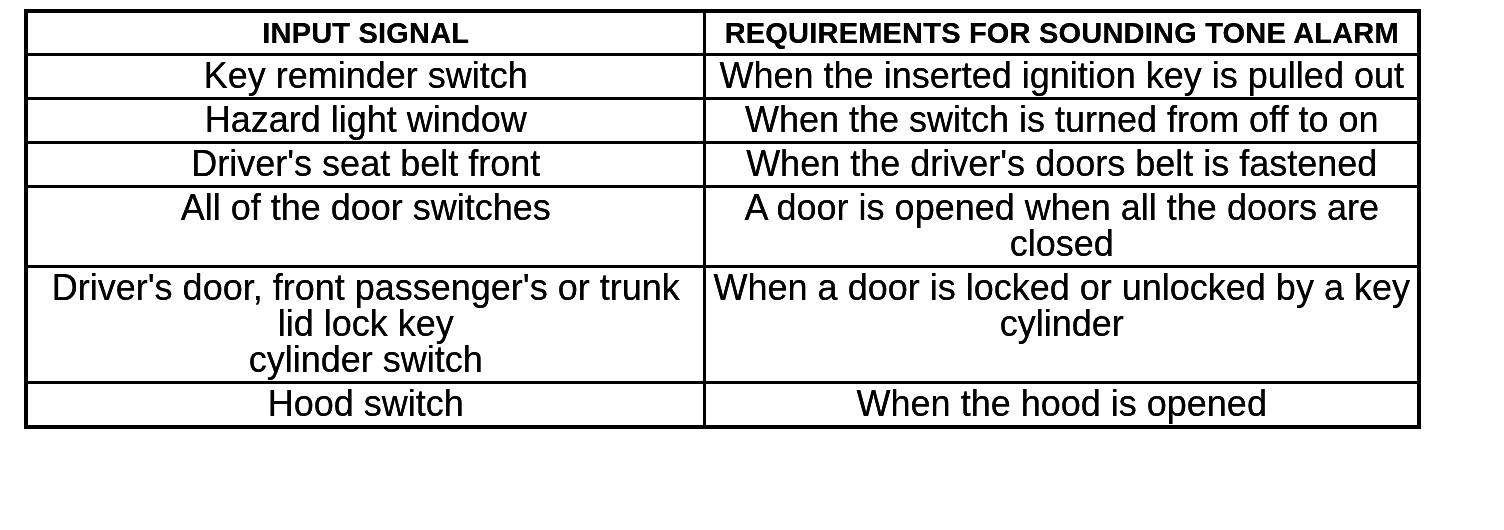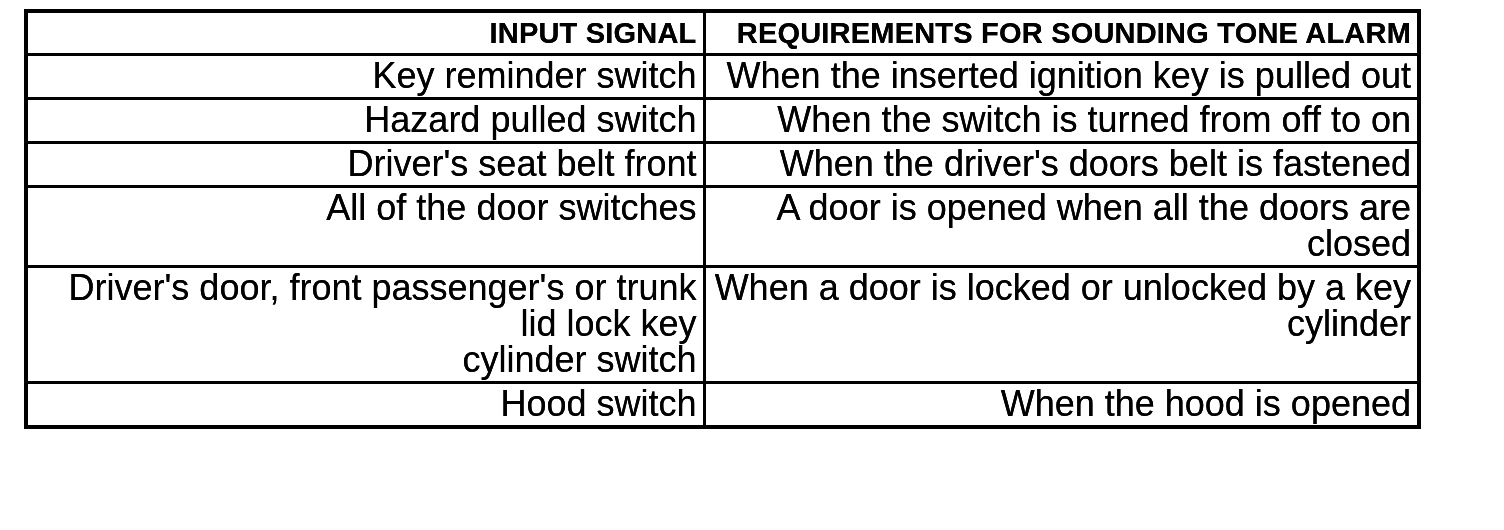--- a/index.html
+++ b/index.html
@@ -22,21 +22,21 @@
     top: 9px;
     width: 1393px;
     border-collapse: collapse;
     table-layout: fixed;
     border: 4px solid #000000;
   }
   table.signal-table th,
   table.signal-table td {
     border: 3px solid #000000;
     vertical-align: top;
-    text-align: right;
+    text-align: center;
     padding: 2px 6px 3px 7px;
     line-height: 36px;
     white-space: pre-line;
     overflow: hidden;
     
     text-shadow: 0 0 0.5px #000000;
   }
   table.signal-table th {
     font-size: 29px;
     font-weight: bold;
@@ -65,21 +65,21 @@
         <th>INPUT SIGNAL</th>
         <th>REQUIREMENTS FOR SOUNDING TONE ALARM</th>
       </tr>
     </thead>
     <tbody>
       <tr>
         <td>Key reminder switch</td>
         <td>When the inserted ignition key is pulled out</td>
       </tr>
       <tr>
-        <td>Hazard pulled switch</td>
+        <td>Hazard light window</td>
         <td>When the switch is turned from off to on</td>
       </tr>
       <tr>
         <td>Driver's seat belt front</td>
         <td>When the driver's doors belt is fastened</td>
       </tr>
       <tr>
         <td>All of the door switches</td>
         <td>A door is opened when all the doors are closed</td>
       </tr>

